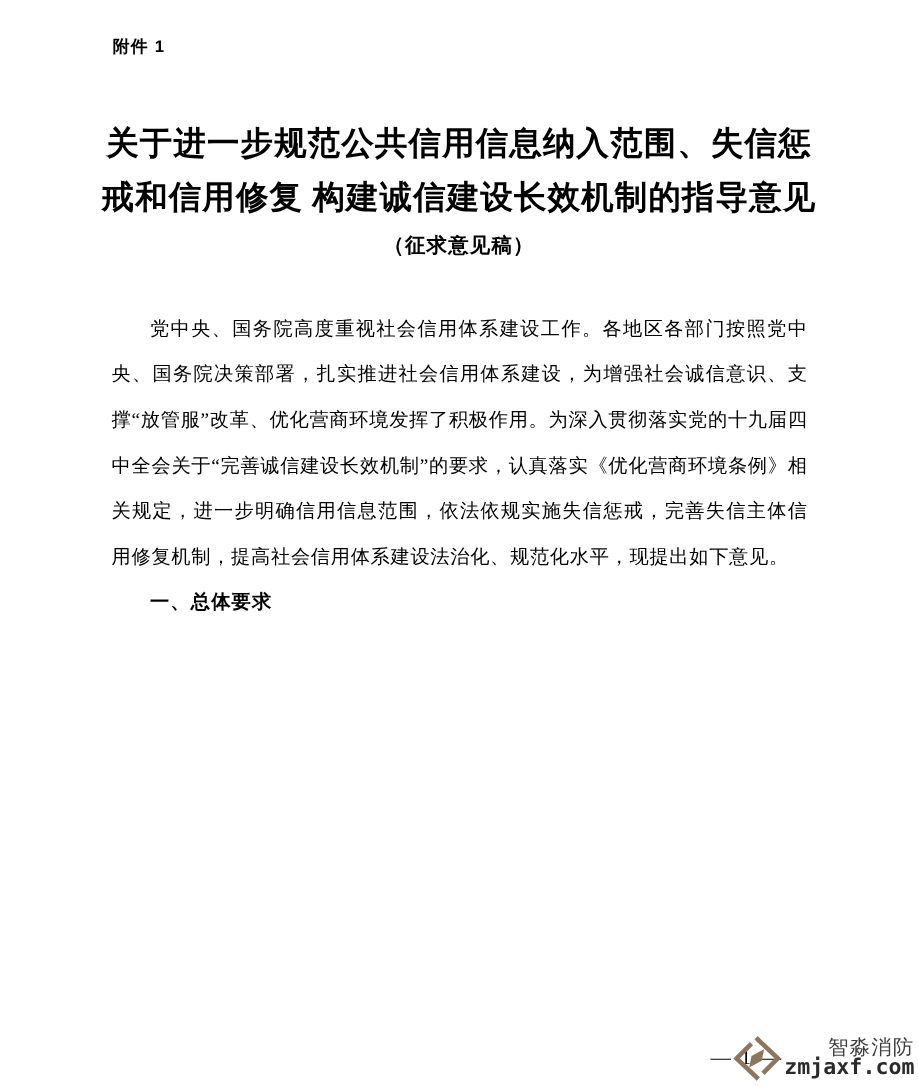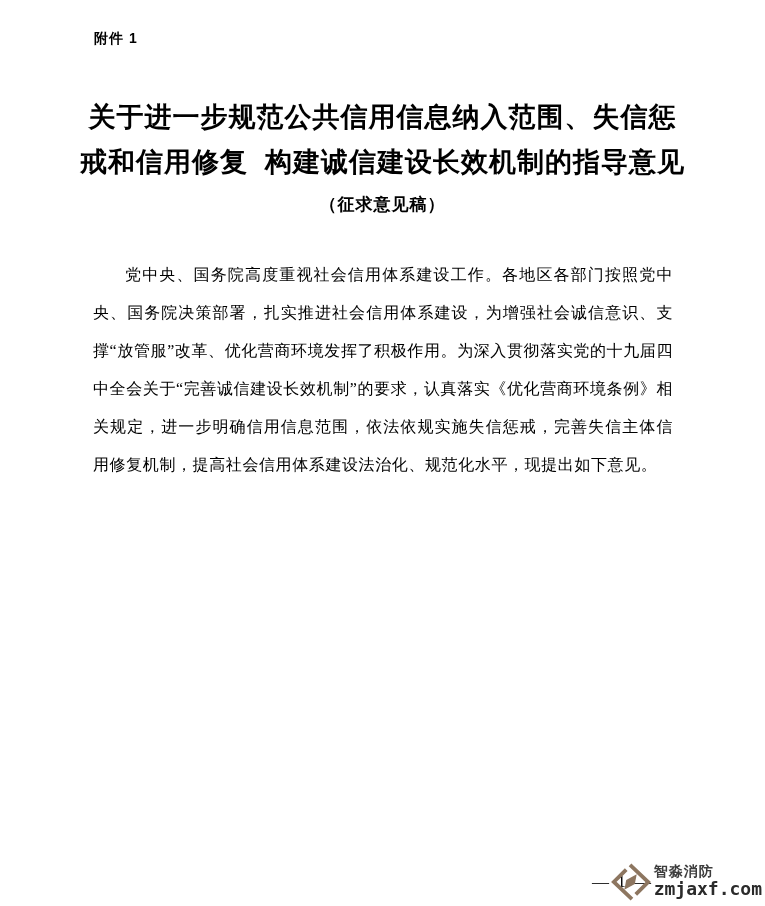--- a/index.html
+++ b/index.html
@@ -29,21 +29,21 @@
     position: absolute;
     top: 97px;
     left: 0;
     right: 0;
     margin: 0;
     text-align: center;
     font-size: 27px;
     font-weight: 700;
     line-height: 45px;
     letter-spacing: 1px;
-    font-family: Liberation Mono, monospace;
+    font-family: Liberation Serif, serif;
   }
   .title .tline {
     display: block;
   }
   .subtitle {
     position: absolute;
     top: 193px;
     left: 0;
     right: 0;
     text-align: center;
@@ -90,23 +90,24 @@
     height: 42px;
     flex: 0 0 auto;
     margin-right: 2px;
   }
   .watermark-text {
     display: flex;
     flex-direction: column;
     line-height: 1.05;
   }
   .watermark-brand {
-    font-size: 14px;
+    font-size: 17px;
     letter-spacing: 1px;
-    font-weight: 700;
+    font-weight: 400;
+    text-align: right;
   }
   .watermark-domain {
     font-size: 18px;
     font-weight: 700;
     font-family: "DejaVu Sans Mono", monospace;
   }
 </style>
 </head>
 <body>
 
@@ -116,20 +117,21 @@
 
   <h1 class="title">
     <span class="tline">关于进一步规范公共信用信息纳入范围、失信惩</span>
     <span class="tline">戒和信用修复 构建诚信建设长效机制的指导意见</span>
   </h1>
 
   <div class="subtitle">（征求意见稿）</div>
 
   <div class="content">
     <p>党中央、国务院高度重视社会信用体系建设工作。各地区各部门按照党中央、国务院决策部署，扎实推进社会信用体系建设，为增强社会诚信意识、支撑“放管服”改革、优化营商环境发挥了积极作用。为深入贯彻落实党的十九届四中全会关于“完善诚信建设长效机制”的要求，认真落实《优化营商环境条例》相关规定，进一步明确信用信息范围，依法依规实施失信惩戒，完善失信主体信用修复机制，提高社会信用体系建设法治化、规范化水平，现提出如下意见。</p>
+    <p class="section-heading">一、总体要求</p>
   </div>
 
   <div class="page-number">— 1 —</div>
 
   <div class="watermark">
     <svg class="watermark-logo" viewBox="0 0 44 44" xmlns="http://www.w3.org/2000/svg">
       <path d="M21 4 L40 22 L27 35" fill="none" stroke="#8d7660" stroke-width="4" stroke-linejoin="miter"></path>
       <path d="M23 40 L4 22 L17 9" fill="none" stroke="#8d7660" stroke-width="4" stroke-linejoin="miter"></path>
       <path d="M17 20 L28 14 L26 24 L15 30 Z" fill="#8d7660"></path>
     </svg>

